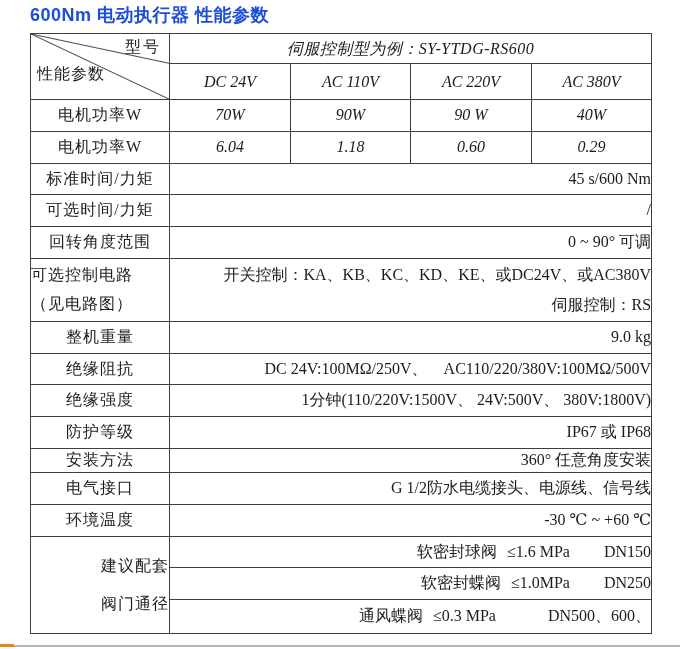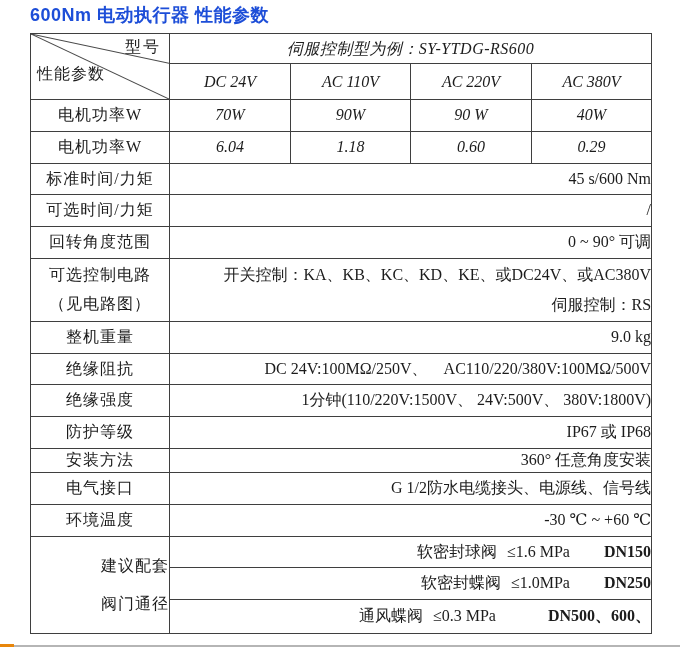--- a/index.html
+++ b/index.html
@@ -18,26 +18,26 @@
   .pad-md{padding-left:73px !important;}
   .pad-lg{padding-left:110px !important;}
   .pad-xl{padding-left:125px !important;}
   td.model{font-size:17px;letter-spacing:0.5px;}
   
   td.corner{position:relative;padding:0;}
   .corner-box{position:relative;width:100%;height:100%;}
   .corner-box svg{position:absolute;left:0;top:0;width:100%;height:100%;}
   .corner-top{position:absolute;right:8px;top:4px;font-size:16px;letter-spacing:2px;}
   .corner-bottom{position:absolute;left:6px;bottom:16px;font-size:16px;letter-spacing:1px;}
-  .ctrl-label div{line-height:1.8;text-align:center;letter-spacing:1px;}
+  .ctrl-label div{line-height:1.8;text-align:left;letter-spacing:1px;}
   .ctrl-val div{line-height:1.9;}
   .valve-label div{line-height:2.4;text-align:right;letter-spacing:1px;}
   .valve-cell{white-space:nowrap;}
   .valve-cell .vp{margin-left:10px;}
-  .valve-cell .vd{margin-left:34px;font-weight:bold;}
+  .valve-cell .vd{margin-left:34px;}
   .valve-cell .vd-wide{margin-left:52px;}
   
   .footer-line{position:absolute;left:0;top:644px;width:680px;height:3px;display:flex;}
   .footer-accent{width:14px;height:3px;}
   .footer-gray{flex:1;height:2px;margin-top:0.5px;}
 </style>
 </head>
 <body>
 
 <div class="page">

